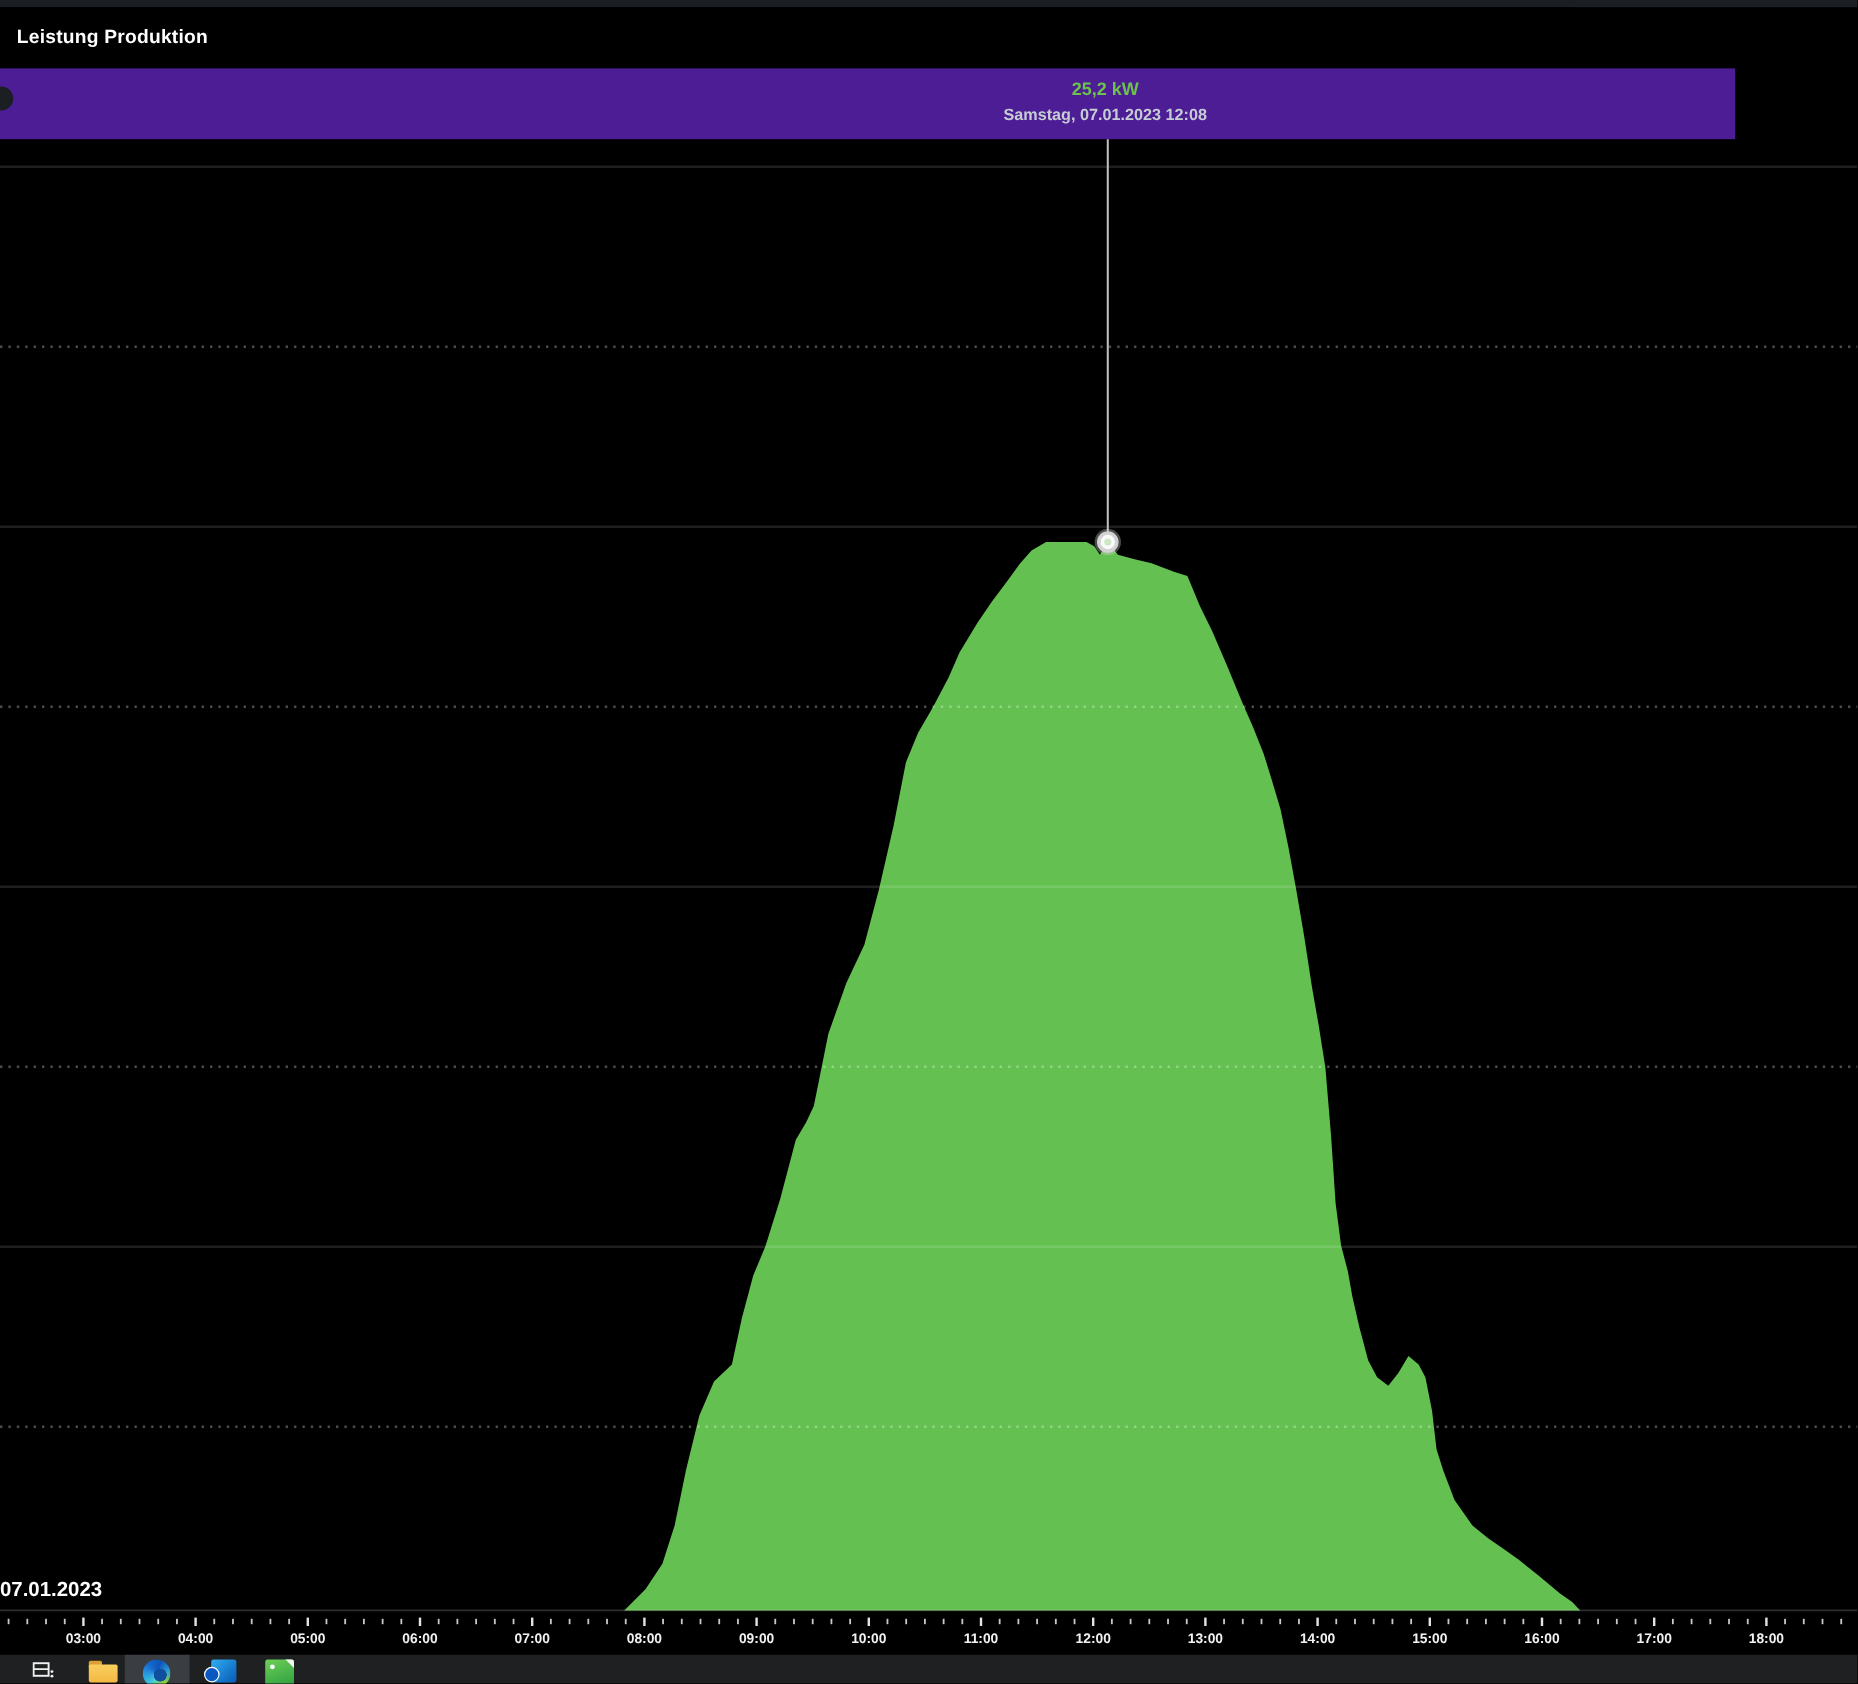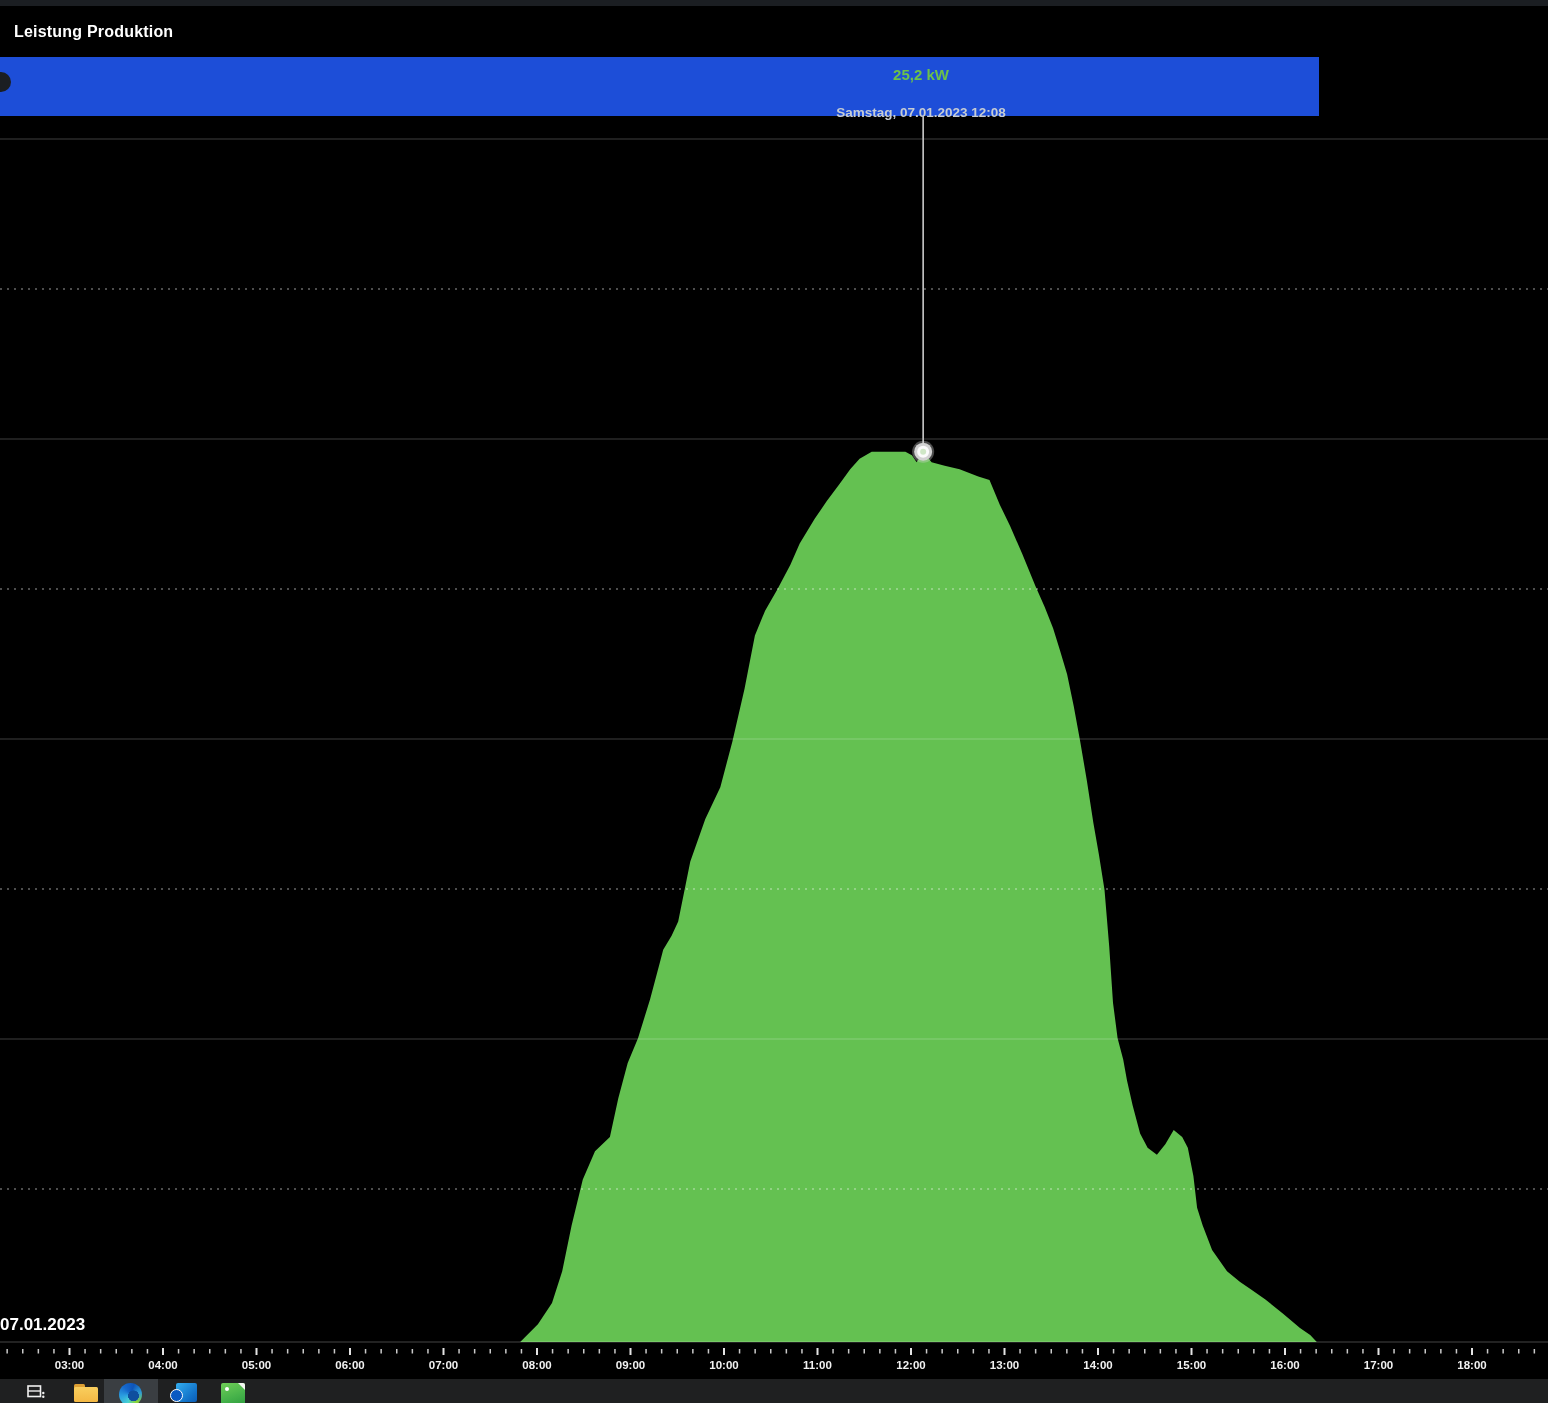--- a/index.html
+++ b/index.html
@@ -5,27 +5,27 @@
   html,body{margin:0;padding:0;background:#000;}
   body{position:relative;width:1548px;height:1403px;overflow:hidden;
        font-family:"Liberation Sans",sans-serif;-webkit-font-smoothing:antialiased;}
 
   .top-strip{position:absolute;left:0;top:0;width:1548px;height:6px;background:#1b1e22;}
 
   .title-bar{position:absolute;left:0;top:6px;width:1312px;height:51px;background:#000;}
   .title-bar .title{position:absolute;left:14px;top:0;line-height:51px;
        color:#fff;font-size:16px;font-weight:700;letter-spacing:.2px;}
 
-  .tooltip-panel{position:absolute;left:0;top:57px;width:1319px;height:59px;background:#1d4ed8;}
+  .tooltip-panel{position:absolute;left:0;top:57px;width:1446px;height:59px;background:#4c1d95;}
   .panel-notch{position:absolute;left:-9px;top:15px;width:20px;height:20px;border-radius:50%;
        background:#1b1e22;}
   .tooltip-block{position:absolute;left:921px;top:9px;transform:translateX(-50%);
        text-align:center;white-space:nowrap;}
   .tooltip-value{font-size:15px;font-weight:700;color:#6cc24a;}
-  .tooltip-datetime{margin-top:22px;font-size:13.5px;font-weight:600;color:#c6ccd3;}
+  .tooltip-datetime{margin-top:5px;font-size:13.5px;font-weight:600;color:#c6ccd3;}
 
   #chart-svg{position:absolute;left:0;top:0;width:1548px;height:1403px;pointer-events:none;}
 
   .date-label{position:absolute;left:0px;top:1315px;color:#fff;font-size:17px;font-weight:700;}
 
   .taskbar{position:absolute;left:0;top:1379px;width:1548px;height:24px;background:#1f2021;}
   .tb-btn{position:absolute;top:0;height:24px;}
   .tb-btn.active{background:#3a3e42;}
 
   .icon-folder{position:absolute;left:0;top:5px;width:24px;height:18px;}

